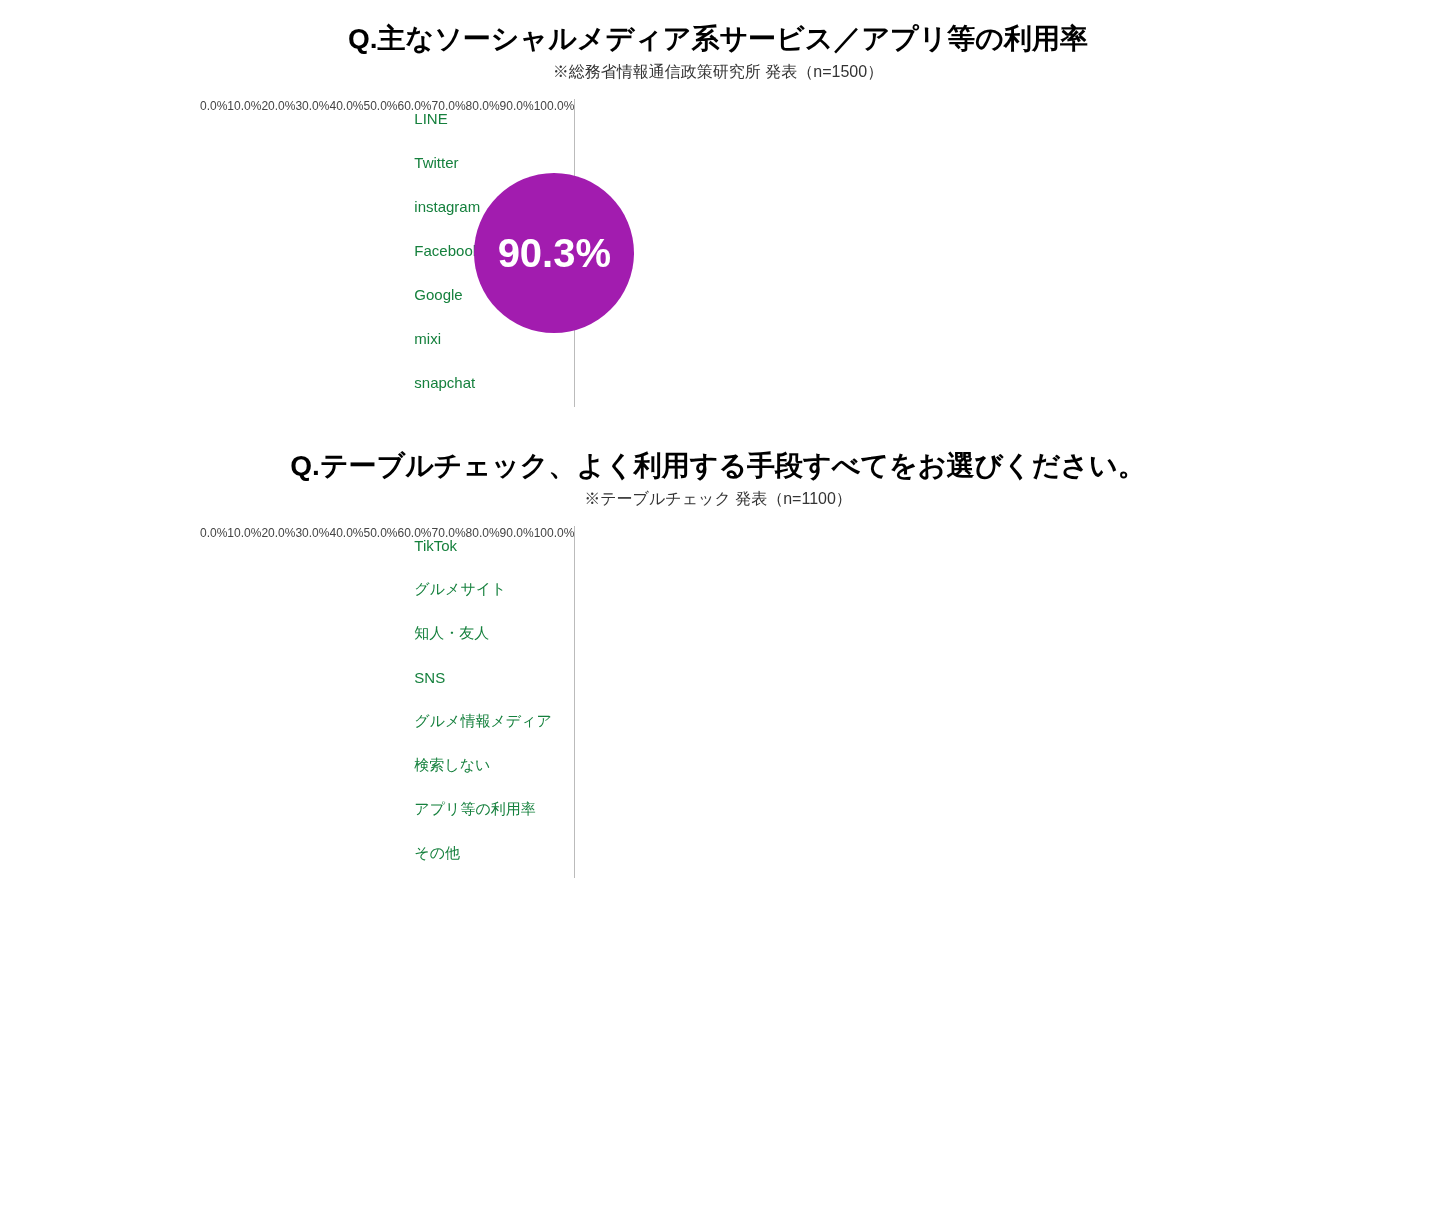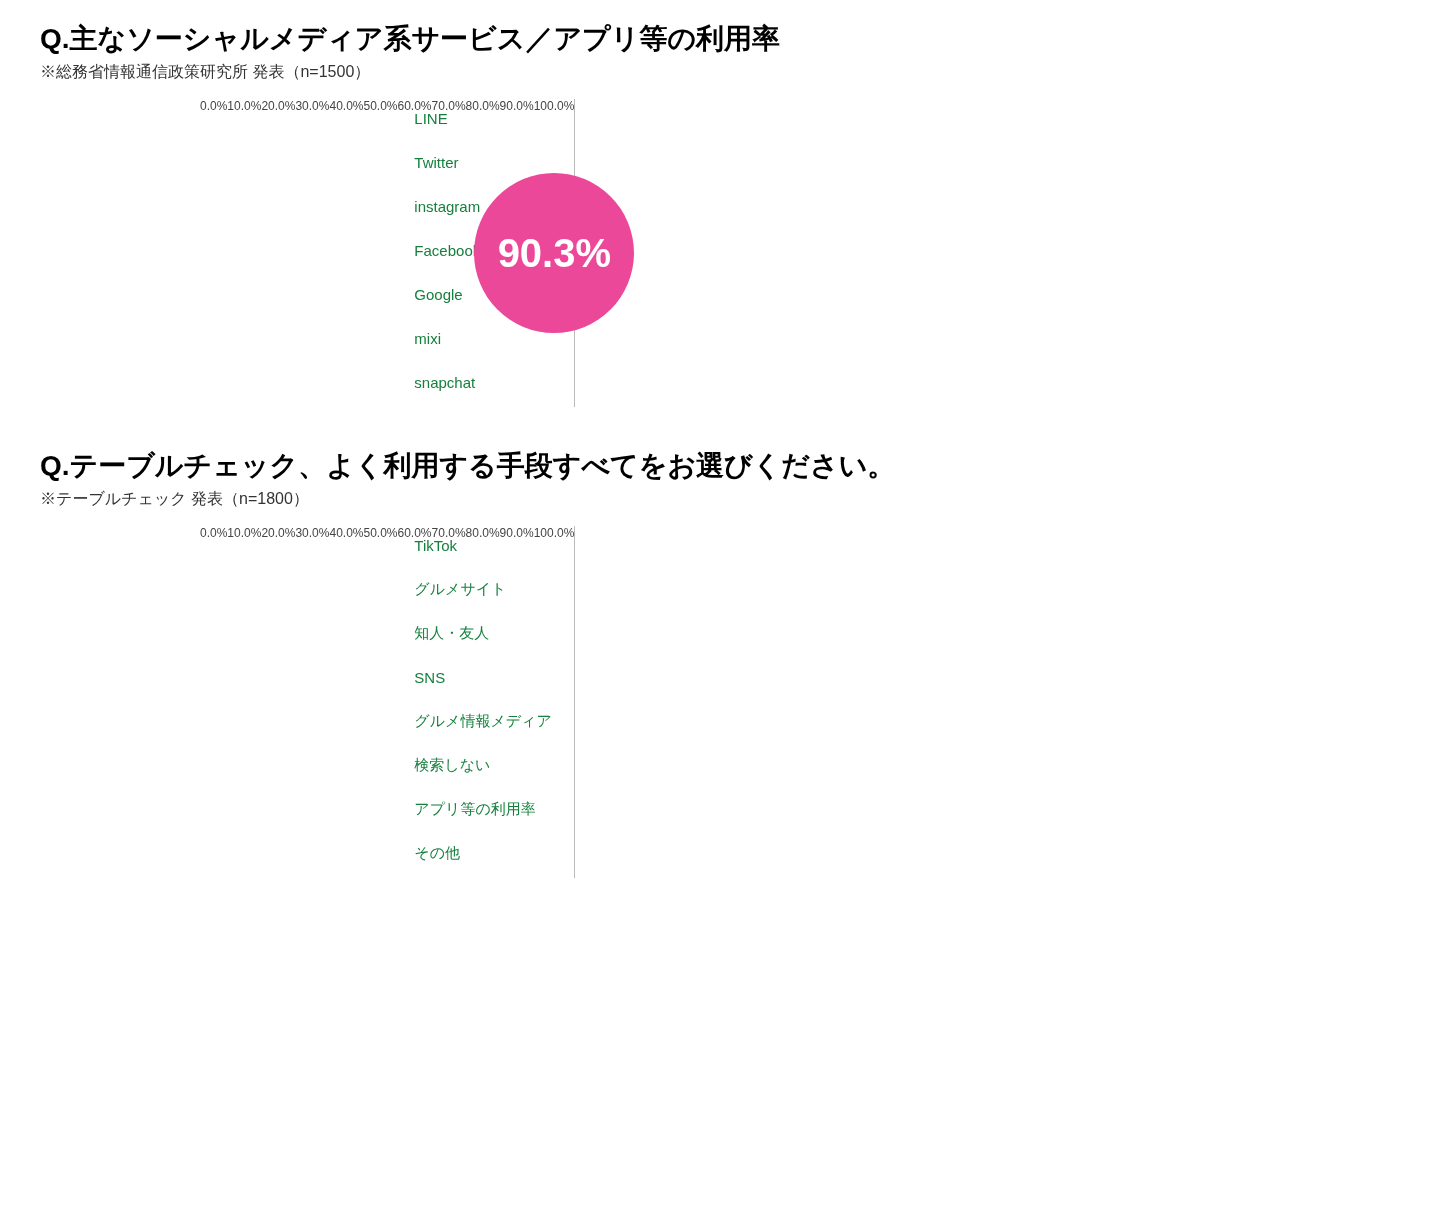--- a/index.html
+++ b/index.html
@@ -9,28 +9,29 @@
       width: 1436px;
       min-height: 1223px;
       padding: 20px 40px;
     }
 
     .chart-section {
       margin-bottom: 40px;
     }
 
     .chart-title {
+      text-align: center;
       font-size: 28px;
       font-weight: bold;
       margin-bottom: 4px;
       color: #000;
     }
 
     .chart-subtitle {
-      text-align: left;
+      text-align: center;
       font-size: 16px;
       color: #333;
       margin-bottom: 16px;
     }
 
     .chart-container {
       position: relative;
       display: flex;
       flex-direction: row;
       padding-left: 160px;
@@ -73,21 +74,21 @@
     .bar-orange { background-color: #e87820; }
 
     .badge {
       position: absolute;
       right: -20px;
       top: 50%;
       transform: translateY(-50%);
       width: 160px;
       height: 160px;
       border-radius: 50%;
-      background: #ec4899;
+      background: #a21caf;
       display: flex;
       align-items: center;
       justify-content: center;
       color: #fff;
       font-size: 40px;
       font-weight: bold;
       z-index: 10;
     }
 
     .bars-wrapper {
@@ -202,21 +203,21 @@
 
         <div class="badge" style="right:-60px; top:50%; transform:translateY(-50%); position:absolute;">
           <span>90.3%</span>
         </div>
       </div>
     </div>
   </div>
 
   <div class="chart-section" style="margin-top: 30px;">
     <div class="chart-title">Q.テーブルチェック、よく利用する手段すべてをお選びください。</div>
-    <div class="chart-subtitle">※テーブルチェック 発表（n=1800）</div>
+    <div class="chart-subtitle">※テーブルチェック 発表（n=1100）</div>
 
     <div class="chart-container">
 
       <div class="axis-tick-container">
         <span class="axis-tick">0.0%</span>
         <span class="axis-tick">10.0%</span>
         <span class="axis-tick">20.0%</span>
         <span class="axis-tick">30.0%</span>
         <span class="axis-tick">40.0%</span>
         <span class="axis-tick">50.0%</span>

